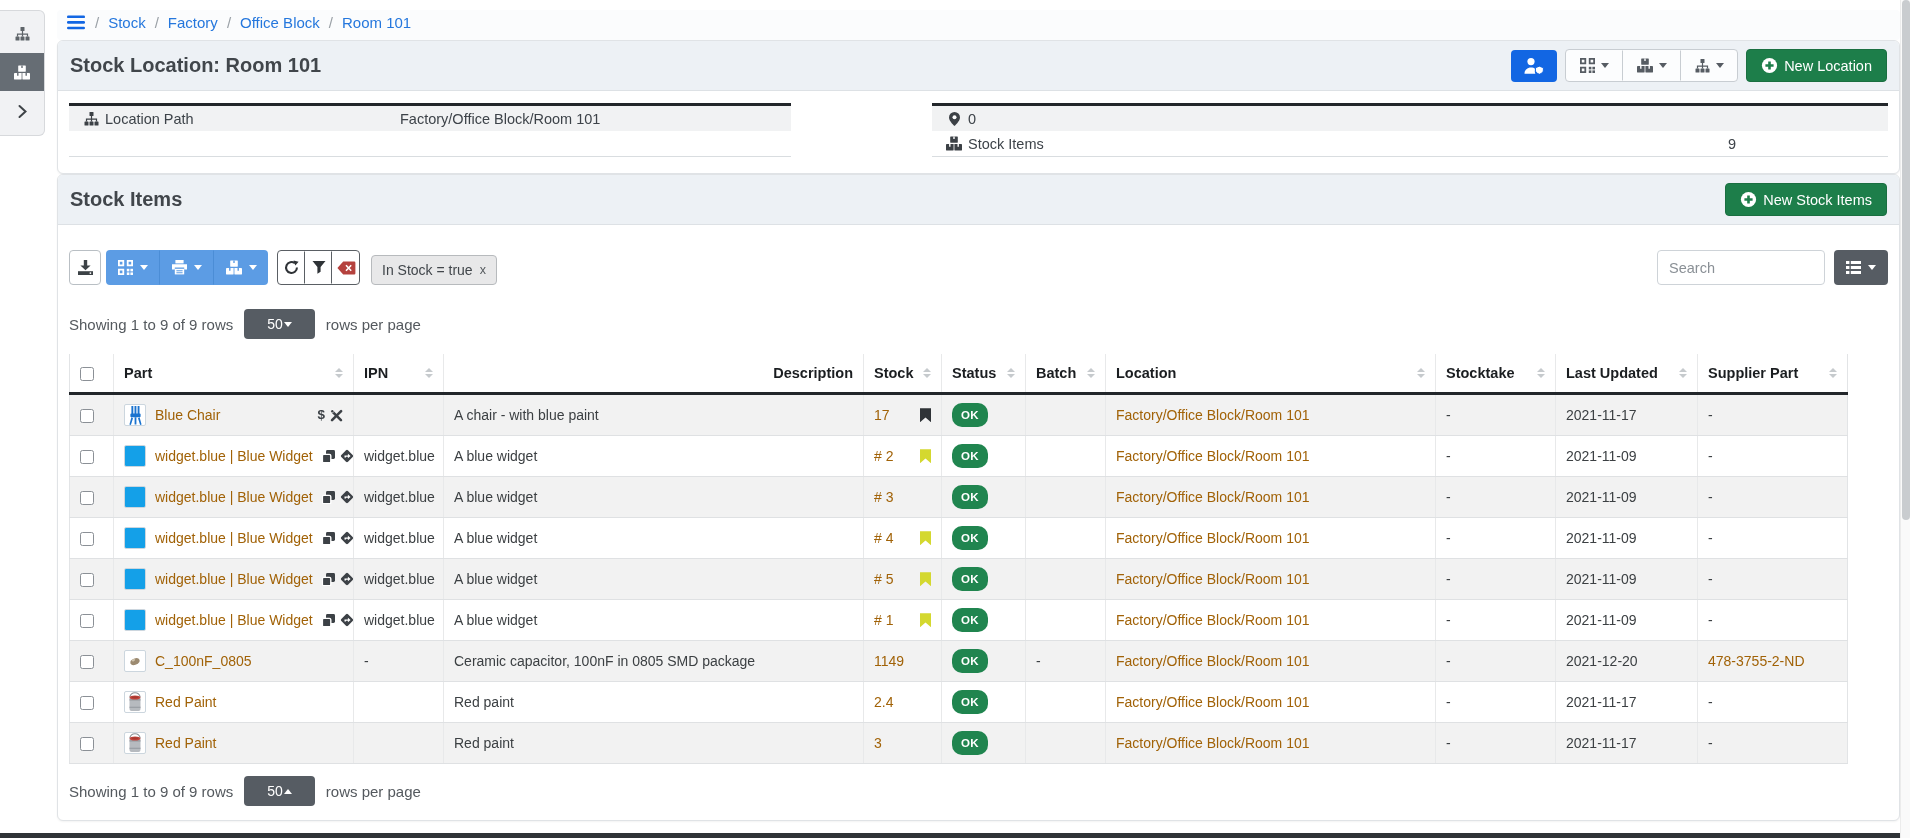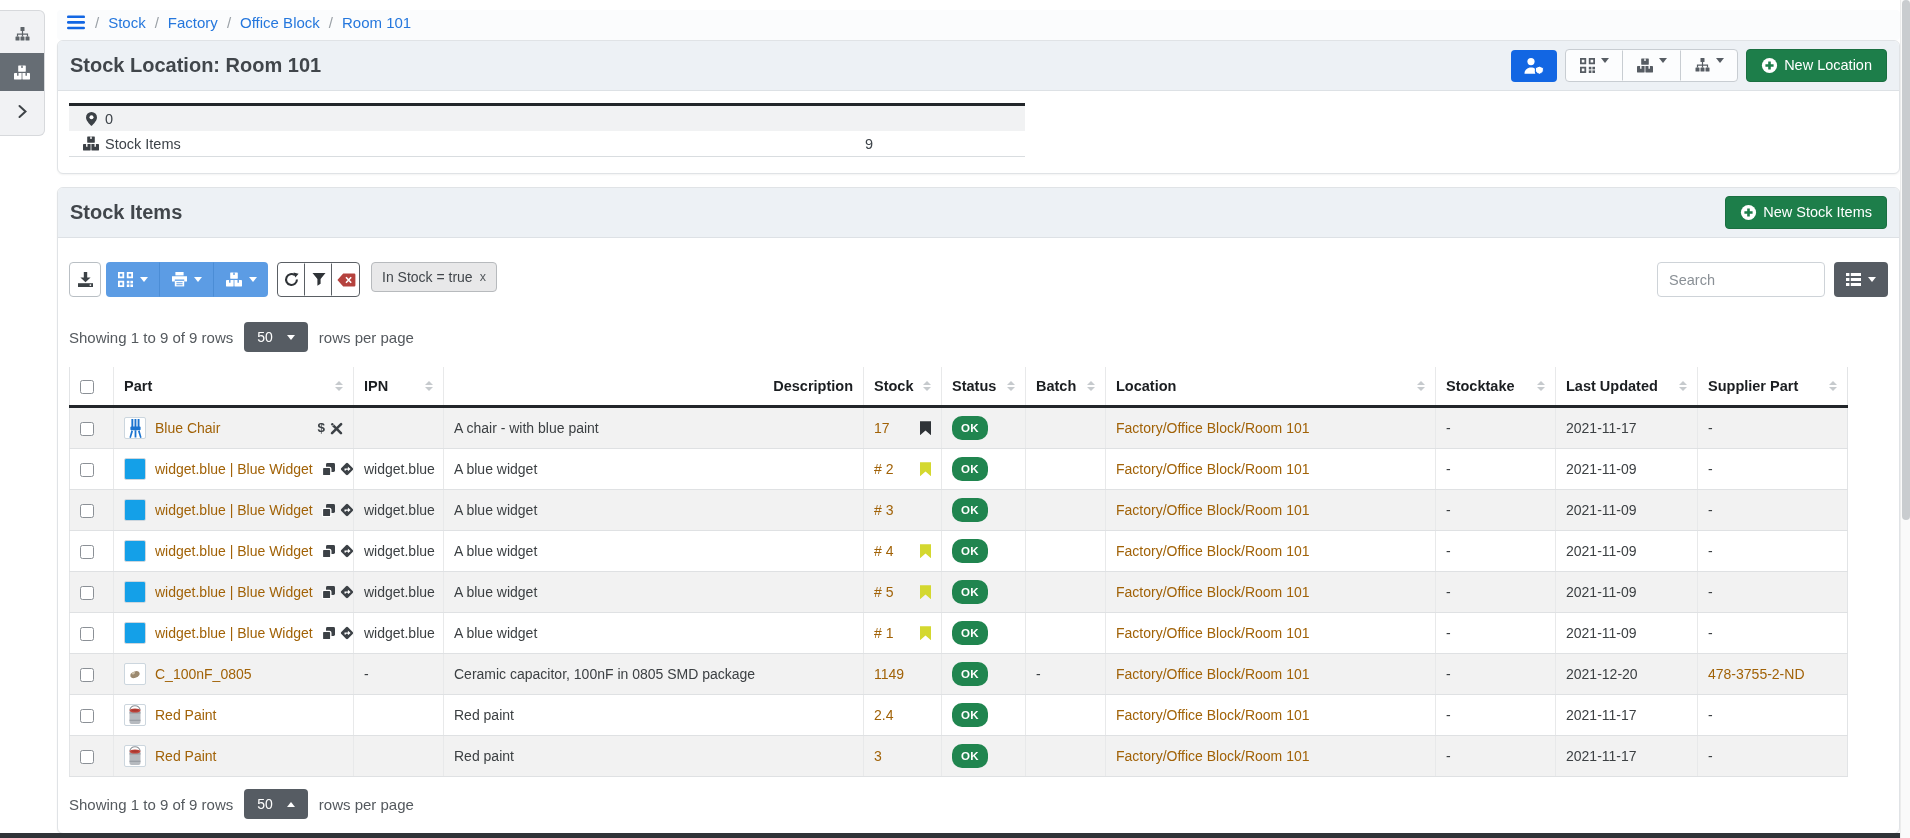--- a/index.html
+++ b/index.html
@@ -22,27 +22,27 @@
   #main { position:absolute; left:57px; top:10px; width:1843px; }
 
   .breadcrumb { display:flex; align-items:center; gap:9px; padding:4px 10px 9px;
                 font-size:15px; background:#fbfcfd; border-radius:4px; }
   .bc-sep { color:#9aa0a6; }
   .bc-link { color:#2577dd; }
   .bc-burger { color:#1266e3; margin-right:1px; }
 
   
   .card { background:#fff; border:1px solid #e0e3e6; border-radius:6px;
-          box-shadow:0 1px 2px rgba(0,0,0,.05); margin-bottom:13px; overflow:hidden; }
+          box-shadow:0 1px 2px rgba(0,0,0,.05); overflow:hidden; }
   .card-header { background:#edf1f5; border-bottom:1px solid #dde1e5;
                  padding:8px 12px; display:flex; align-items:center; justify-content:space-between; }
   .card-title { font-size:20px; font-weight:700; color:#41464b; }
 
   .header-actions { display:flex; align-items:center; gap:8px; }
-  .btn { display:inline-flex; align-items:flex-start; gap:6px; border:1px solid transparent;
+  .btn { display:inline-flex; align-items:center; gap:6px; border:1px solid transparent;
          border-radius:4px; font-size:14.5px; cursor:pointer; background:none;
          font-family:inherit; }
   .btn-primary { background:#1266e3; color:#fff; padding:7px 12px; }
   .btn-success { background:#1d7e4a; border-color:#1a6f41; color:#fff; padding:7px 14px; }
   .btn-group-light { display:flex; background:#fcfdfe; border:1px solid #c8cdd2; border-radius:4px; }
   .btn-group-light .btn { color:#565c63; padding:7px 13px; border-radius:0;
                           border-right:1px solid #c8cdd2; }
   .btn-group-light .btn:last-child { border-right:none; }
 
   
@@ -53,21 +53,21 @@
   .detail-table.right { width:956px; }
   .detail-row { display:flex; align-items:center; height:25px; padding:0 8px; }
   .detail-row.striped { background:#f1f2f3; }
   .detail-row.empty { height:19px; background:#fff; }
   .dt-icon { width:28px; color:#3c4146; }
   .detail-table.left  .dt-label { width:295px; }
   .detail-table.right .dt-label { width:760px; }
 
   
   .stock-body { padding:24px 11px 14px; }
-  .toolbar { display:flex; align-items:flex-start; height:36px; }
+  .toolbar { display:flex; align-items:flex-end; height:36px; }
   .tb-btn { height:35px; display:inline-flex; align-items:center; gap:7px; cursor:pointer;
             border-radius:4px; border:1px solid transparent; background:none; font-family:inherit; }
   .tb-btn.light { width:32px; justify-content:center; border-color:#b9bfc4; background:#fff; color:#3c4246; }
   .blue-group { display:flex; margin-left:5px; border-radius:4px; overflow:hidden; --notch:#5c9ce4; }
   .blue-group .tb-btn { background:#5c9ce4; color:#fff; border-radius:0; padding:0 11px;
                         border-right:1px solid #4b8dd6; }
   .blue-group .tb-btn:last-child { border-right:none; }
   .filter-group { display:flex; margin-left:9px; border:1px solid #5a5f64; border-radius:4px; overflow:hidden; }
   .filter-group .tb-btn { width:27px; height:33px; justify-content:center; color:#2f3337;
                           border-radius:0; border-right:1px solid #5a5f64; }
@@ -79,22 +79,22 @@
   .spacer { flex:1; }
   .search { width:168px; height:35px; border:1px solid #ced3d8; border-radius:4px;
             padding:0 11px; font-size:14.5px; color:#495057; font-family:inherit; }
   .search::placeholder { color:#8a9096; }
   .tb-btn.dark, .page-size-btn { background:#565c63; color:#fff; border-radius:4px; }
   .tb-btn.dark { margin-left:9px; padding:0 11px; }
 
   .showing-line { margin-top:24px; display:flex; align-items:center; gap:11px;
                   font-size:15px; color:#54595e; }
   .showing-line.bottom { margin-top:12px; }
-  .page-size-btn { border:none; padding:7px 13px; font-size:14px; display:inline-flex;
-                   align-items:center; gap:14px; cursor:pointer; font-family:inherit; }
+  .page-size-btn { border:none; padding:7px 23px; font-size:14px; display:inline-flex;
+                   align-items:center; gap:1px; cursor:pointer; font-family:inherit; }
 
   .caret { display:inline-block; width:0; height:0;
            border-left:4.5px solid transparent; border-right:4.5px solid transparent; }
   .caret.down { border-top:5px solid currentColor; }
   .caret.up   { border-bottom:5px solid currentColor; }
 
   
   .stock-table { margin-top:15px; border-collapse:collapse; width:1778px; table-layout:fixed;
                  font-size:14px; color:#3c4043; border-left:1px solid #e2e4e6; border-right:1px solid #e2e4e6; }
   .stock-table th { text-align:left; font-weight:700; color:#1b1e21; font-size:14.5px;
@@ -244,20 +244,36 @@
               <svg width="17" height="17" viewBox="0 0 17 17">
                 <circle cx="8.5" cy="8.5" r="7.6" fill="#fff"></circle>
                 <path d="M8.5 4.4v8.2M4.4 8.5h8.2" stroke="#1d7e4a" stroke-width="2.6"></path>
               </svg>
             </span>
             <span>New Location</span>
           </button>
       </div>
     </div>
     <div class="card-body detail-body">
+      <div class="detail-table left">
+        <div class="detail-row striped">
+          <span class="dt-icon icon-slot svg-icon">
+              <svg width="15" height="14" viewBox="0 0 15 14" fill="currentColor">
+                <rect x="5.5" y="0" width="4" height="4" rx="0.6"></rect>
+                <rect x="0.5" y="9.5" width="4" height="4" rx="0.6"></rect>
+                <rect x="5.5" y="9.5" width="4" height="4" rx="0.6"></rect>
+                <rect x="10.5" y="9.5" width="4" height="4" rx="0.6"></rect>
+                <path d="M7.5 4v2.2M2.5 9.5V7.2h10v2.3M7.5 6.2v3.3" stroke="currentColor" stroke-width="1.2" fill="none"></path>
+              </svg>
+            </span>
+          <span class="dt-label">Location Path</span>
+          <span class="dt-value">Factory/Office Block/Room 101</span>
+        </div>
+        <div class="detail-row empty"></div>
+      </div>
       <div class="detail-table right">
         <div class="detail-row striped">
           <span class="dt-icon icon-slot svg-icon">
               <svg width="11" height="14" viewBox="0 0 11 14" fill="currentColor">
                 <path d="M5.5 0A5.5 5.5 0 0 1 11 5.5C11 9.2 5.5 14 5.5 14S0 9.2 0 5.5A5.5 5.5 0 0 1 5.5 0z"></path>
                 <circle cx="5.5" cy="5.3" r="2" fill="#fff"></circle>
               </svg>
             </span>
           <span class="dt-value">0</span>
         </div>

